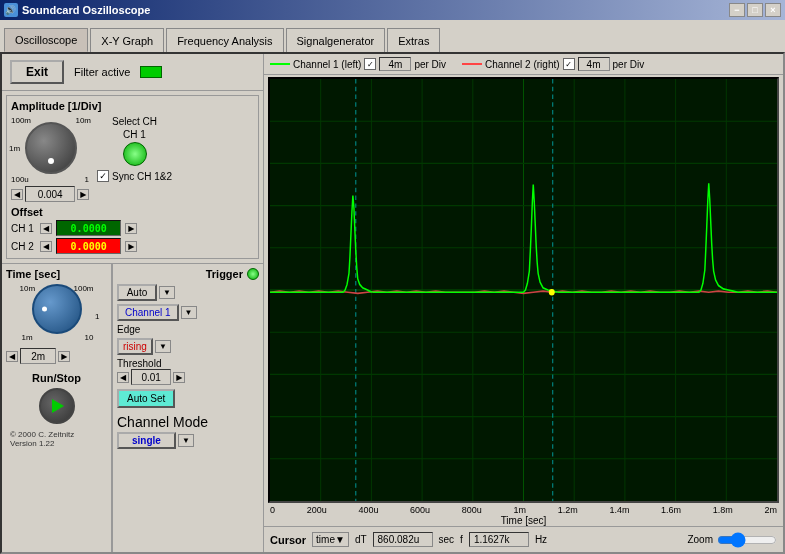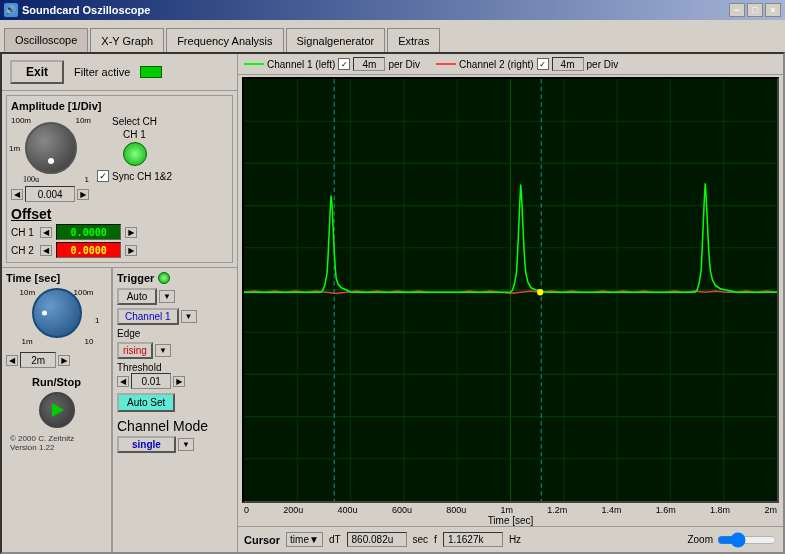--- a/index.html
+++ b/index.html
@@ -72,21 +72,21 @@
     
     .content-area {
       display: flex;
       flex: 1;
       border: 2px inset #888;
       background: #d4d0c8;
     }
 
     
     .left-panel {
-      width: 236px;
+      width: 262px;
       display: flex;
       flex-direction: column;
       background: #d4d0c8;
       border-right: 1px solid #999;
     }
 
     
     .top-controls {
       display: flex;
       align-items: center;
@@ -135,21 +135,21 @@
     .select-ch-area { display: flex; flex-direction: column; align-items: center; font-size: 10px; gap: 2px; }
     .ch1-indicator {
       width: 24px; height: 24px;
       background: radial-gradient(circle, #88ff88, #00aa00);
       border-radius: 50%;
       border: 1px solid #006600;
     }
     .sync-row { display: flex; align-items: center; gap: 3px; font-size: 10px; margin-top: 2px; }
     .checkbox { width: 12px; height: 12px; border: 1px solid #666; background: white; display: flex; align-items: center; justify-content: center; font-size: 9px; }
     .offset-section { margin-top: 4px; }
-    .offset-title { font-size: 14px; font-weight: bold; text-decoration: underline; }
+    .offset-title { font-size: 11px; font-weight: bold; }
     .offset-row { display: flex; align-items: center; gap: 4px; margin-top: 2px; }
     .offset-label { font-size: 10px; min-width: 25px; }
     .spinner-btn { font-size: 8px; padding: 0 2px; cursor: pointer; border: 1px solid #888; background: #d4d0c8; }
     .offset-input {
       width: 65px; height: 16px;
       background: #ff0000;
       color: #ffff00;
       font-size: 10px; font-weight: bold;
       border: 1px inset #666;
       text-align: center;
@@ -206,21 +206,21 @@
       border-left: 12px solid #00cc00;
       margin-left: 2px;
     }
 
     
     .trigger-section {
       flex: 1;
       padding: 4px;
       border-left: 1px solid #999;
     }
-    .trigger-header { display: flex; align-items: center; gap: 4px; font-size: 11px; font-weight: bold; }
+    .trigger-header { display: flex; align-items: center; gap: 4px; font-size: 11px; font-weight: bold; justify-content: flex-end; }
     .trigger-led {
       width: 12px; height: 12px;
       background: radial-gradient(circle, #88ff88, #00aa00);
       border-radius: 50%;
       border: 1px solid #006600;
     }
     .trigger-row { display: flex; align-items: center; gap: 2px; margin-top: 3px; }
     .trigger-btn {
       background: #d4d0c8;
       border: 2px outset #aaa;
@@ -372,21 +372,21 @@
       <div class="amplitude-section">
         <div class="section-title">Amplitude [1/Div]</div>
         <div class="knob-area">
           <div style="position:relative; width:80px; height:70px;">
             <div class="knob" style="width:52px;height:52px;margin:8px auto 0;">
               <div class="knob-dot"></div>
             </div>
             <span style="position:absolute;top:2px;right:0;font-size:8px;">10m</span>
             <span style="position:absolute;top:2px;left:0;font-size:8px;">100m</span>
             <span style="position:absolute;top:30px;left:-2px;font-size:8px;">1m</span>
-            <span style="position:absolute;bottom:0;left:12px;font-size:8px;font-family:Liberation Serif, serif;">100u</span>
+            <span style="position:absolute;bottom:0;left:0;font-size:8px;">100u</span>
             <span style="position:absolute;bottom:0;right:2px;font-size:8px;">1</span>
           </div>
 
           <div style="display:flex;flex-direction:column;gap:2px;align-items:center;">
             <div class="select-ch-area">
               <span style="font-size:10px;">Select CH</span>
               <span style="font-size:10px;">CH 1</span>
               <div class="ch1-indicator"></div>
             </div>
             <div class="sync-row">

